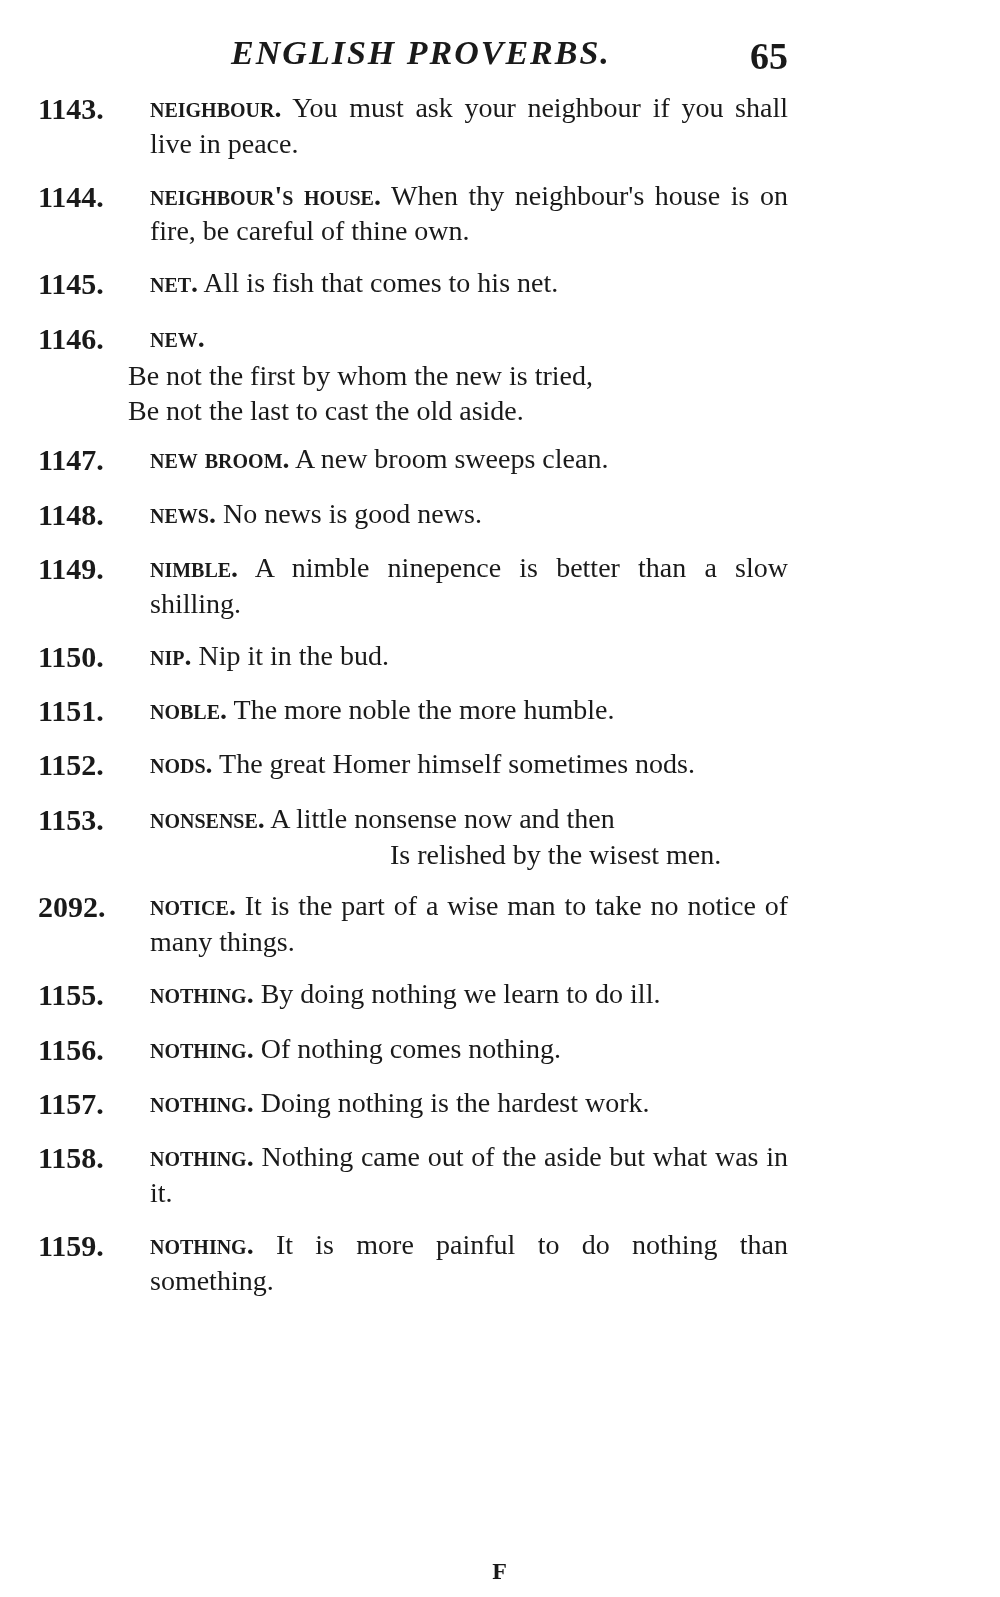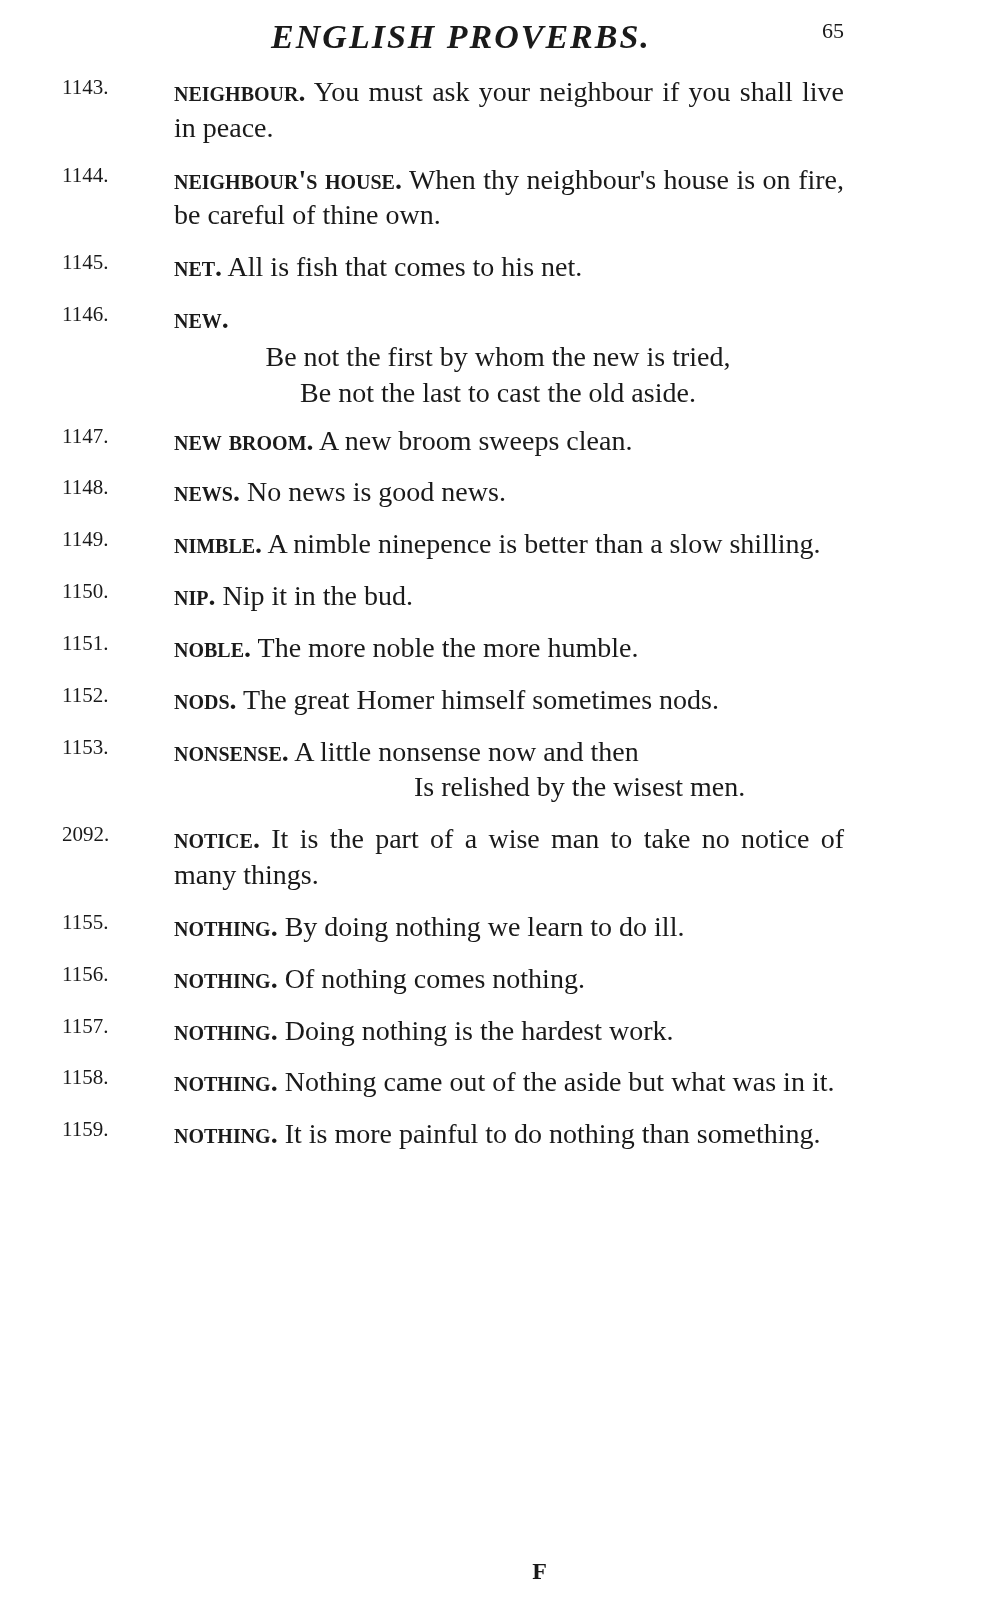--- a/index.html
+++ b/index.html
@@ -13,22 +13,21 @@
     font-family: "Liberation Serif", serif;
     color: #1a1a1a;
     position: relative;
     overflow: hidden;
   }
   .page {
     width: 852px;
     height: 1597px;
     position: relative;
     box-sizing: border-box;
-    padding: 0;
-    margin-left: 40px;
+    padding: 16px;
   }
   .header {
     display: flex;
     align-items: baseline;
     justify-content: center;
     position: relative;
     height: 60px;
     padding-top: 18px;
     box-sizing: border-box;
   }
@@ -36,34 +35,34 @@
     font-style: italic;
     font-weight: bold;
     font-size: 34px;
     letter-spacing: 2px;
     margin-left: -10px;
   }
   .page-number {
     position: absolute;
     right: 48px;
     top: 18px;
-    font-weight: normal;
-    font-size: 22px;
+    font-weight: bold;
+    font-size: 38px;
   }
   .entries {
     padding: 14px 48px 0 22px;
   }
   .entry {
     display: flex;
     align-items: flex-start;
     margin-bottom: 16px;
   }
   .num {
-    font-weight: normal;
-    font-size: 21px;
+    font-weight: bold;
+    font-size: 30px;
     width: 112px;
     flex: 0 0 112px;
     text-align: left;
     line-height: 1.28;
   }
   .body {
     flex: 1 1 auto;
     font-size: 28px;
     line-height: 1.28;
     text-align: justify;
@@ -73,21 +72,21 @@
     font-weight: bold;
     font-variant: small-caps;
     text-transform: lowercase;
   }
   .kw::first-letter { text-transform: uppercase; }
   .entry-verse .body { text-align: left; }
   .verse-lines {
     margin-left: -22px;
     margin-top: 2px;
   }
-  .verse-line { white-space: nowrap; text-align: center; }
+  .verse-line { white-space: nowrap; }
   .line-2 {
     display: block;
     text-align: left;
     margin-left: 240px;
   }
   .footer-sig {
     position: absolute;
     bottom: 12px;
     left: 0;
     width: 1000px;

